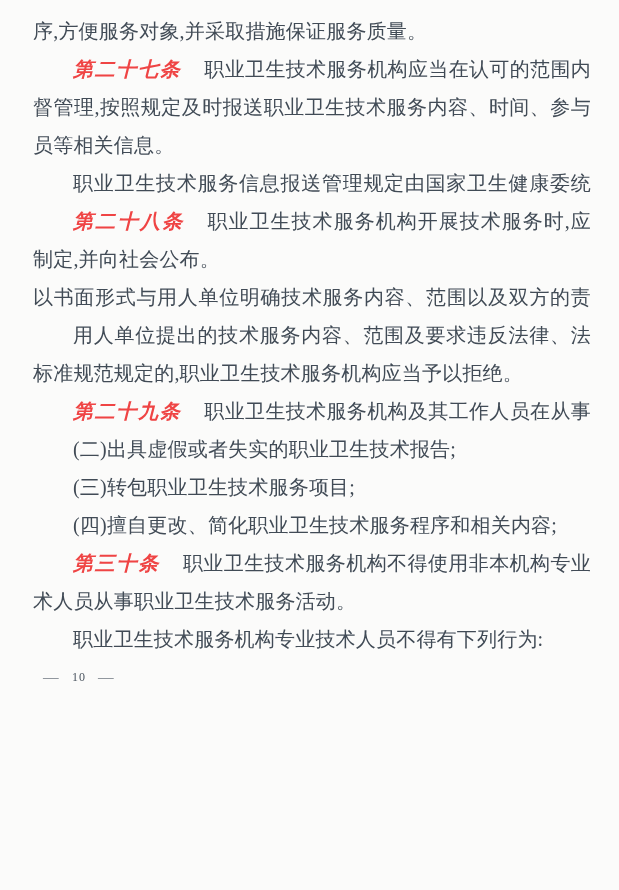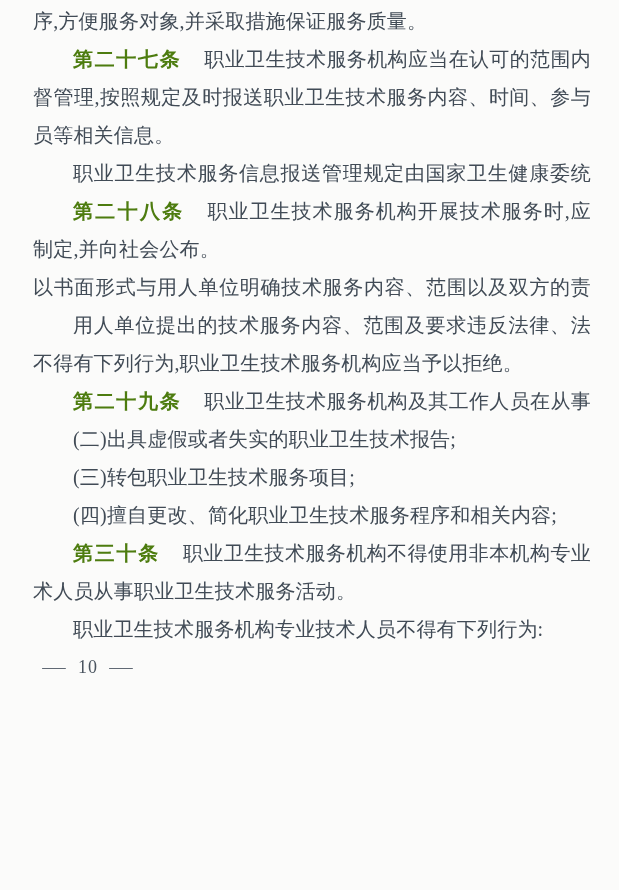--- a/index.html
+++ b/index.html
@@ -6,21 +6,21 @@
     margin: 0;
     padding: 0;
     background: #f5f5f4;
   }
   .page {
     position: relative;
     width: 619px;
     height: 890px;
     box-sizing: border-box;
     background: #fbfbfa;
-    padding: 2px 28px 0 33px;
+    padding: 12px 28px 0 33px;
     color: #414b56;
     font-family: "Liberation Serif", "DejaVu Serif", serif;
   }
   .line {
     height: 38px;
     line-height: 38px;
     font-size: 20px;
     letter-spacing: 0.2px;
     white-space: nowrap;
     overflow: visible;
@@ -30,29 +30,30 @@
     text-align: justify;
     text-align-last: justify;
     overflow: hidden;
   }
   .line.indent {
     padding-left: 40px;
   }
   .article-num {
     font-family: "Liberation Sans", "DejaVu Sans", sans-serif;
     font-weight: 700;
-    color: #4d7c0f;
+    color: #ef4444;
     letter-spacing: 1.5px;
     margin-right: 23px;
+    font-style: italic;
   }
   .footer-line {
     height: 38px;
     line-height: 38px;
     padding-left: 12px;
-    font-size: 18px;
+    font-size: 12px;
     color: #4a545f;
     letter-spacing: 1px;
   }
   .footer-line .dash {
     display: inline-block;
     color: #59636e;
     transform: scaleX(1.3);
   }
   .footer-line .num {
     display: inline-block;
@@ -76,21 +77,21 @@
   <div class="line indent fill">职业卫生技术服务信息报送管理规定由国家卫生健康委统一</div>
 
   <div class="line indent fill"><span class="article-num">第二十八条</span><span>职业卫生技术服务机构开展技术服务时,应当</span></div>
 
   <div class="line">制定,并向社会公布。</div>
 
   <div class="line fill">以书面形式与用人单位明确技术服务内容、范围以及双方的责任。</div>
 
   <div class="line indent fill">用人单位提出的技术服务内容、范围及要求违反法律、法规和</div>
 
-  <div class="line">不得有下列行为,职业卫生技术服务机构应当予以拒绝。</div>
+  <div class="line">标准规范规定的,职业卫生技术服务机构应当予以拒绝。</div>
 
   <div class="line indent fill"><span class="article-num">第二十九条</span><span>职业卫生技术服务机构及其工作人员在从事职</span></div>
 
 
 
   <div class="line indent">(二)出具虚假或者失实的职业卫生技术报告;</div>
 
   <div class="line indent">(三)转包职业卫生技术服务项目;</div>
 
   <div class="line indent">(四)擅自更改、简化职业卫生技术服务程序和相关内容;</div>

